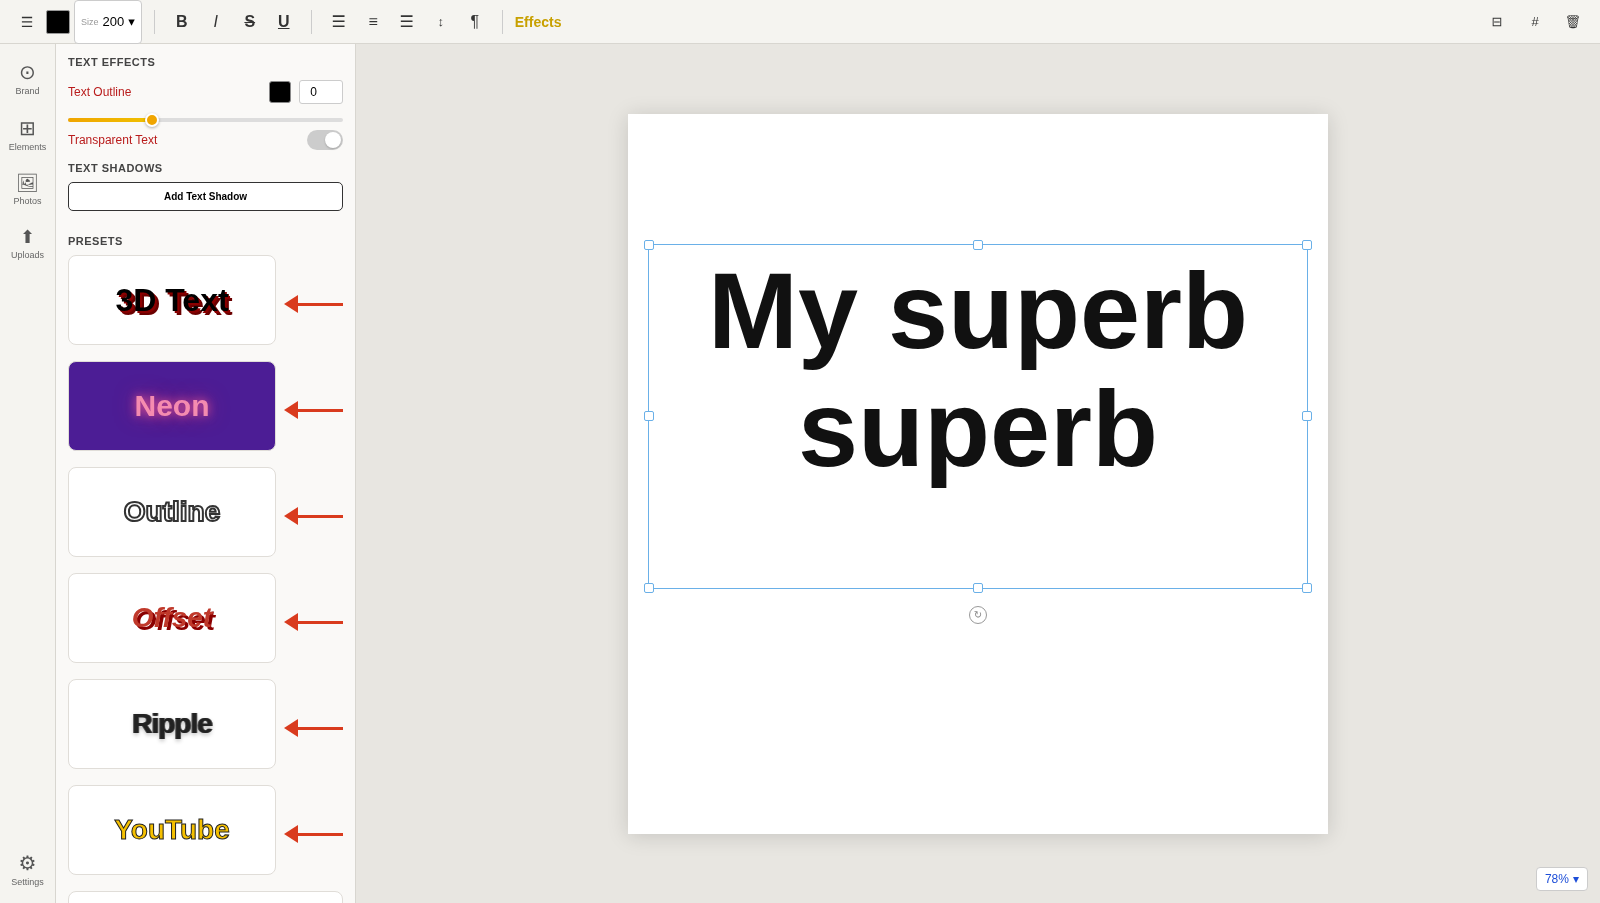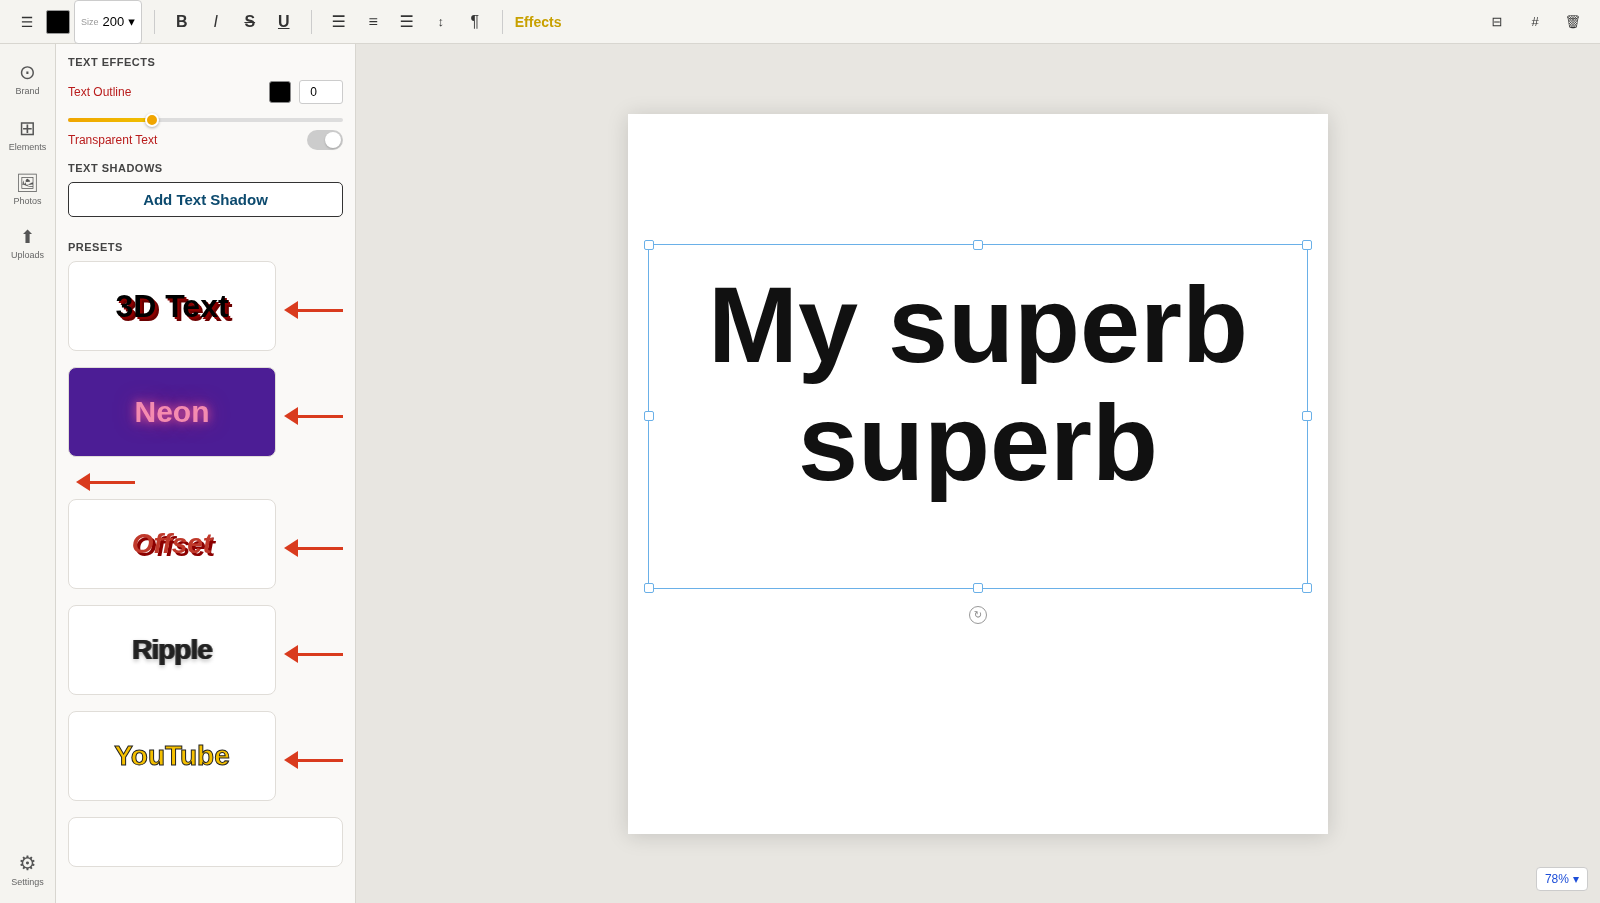--- a/index.html
+++ b/index.html
@@ -202,24 +202,24 @@
       text-transform: uppercase;
       margin: 12px 0 8px;
     }
 
     .add-shadow-btn {
       width: 100%;
       padding: 8px;
       border: 1.5px solid #333;
       border-radius: 5px;
       background: white;
-      font-size: 15px;
+      font-size: 10px;
       font-weight: 600;
       cursor: pointer;
-      color: #0c4a6e;
+      color: #000000;
       margin-bottom: 12px;
     }
 
     .preset-card {
       width: 100%;
       height: 90px;
       background: white;
       border: 1px solid #e0ddd8;
       border-radius: 8px;
       margin-bottom: 8px;
@@ -327,21 +327,21 @@
       display: flex;
       align-items: center;
       justify-content: center;
       font-size: 10px;
       color: #888;
       background: white;
     }
 
     .canvas-text {
       position: absolute;
-      top: 142px;
+      top: 128px;
       left: 20px;
       right: 20px;
       font-size: 108px;
       font-weight: 900;
       color: #111;
       line-height: 1.1;
       text-align: center;
       padding: 10px 20px;
     }
 
@@ -527,20 +527,23 @@
         <span class="preset-neon">Neon</span>
       </div>
       <div class="preset-arrow">
         <div class="arrow-tip"></div>
         <div class="arrow-shaft"></div>
       </div>
     </div>
 
     
     <div class="preset-row">
+      <div class="preset-card">
+        <span class="preset-outline-text">Outline</span>
+      </div>
       <div class="preset-arrow">
         <div class="arrow-tip"></div>
         <div class="arrow-shaft"></div>
       </div>
     </div>
 
     
     <div class="preset-row">
       <div class="preset-card">
         <span class="preset-offset">Offset</span>

